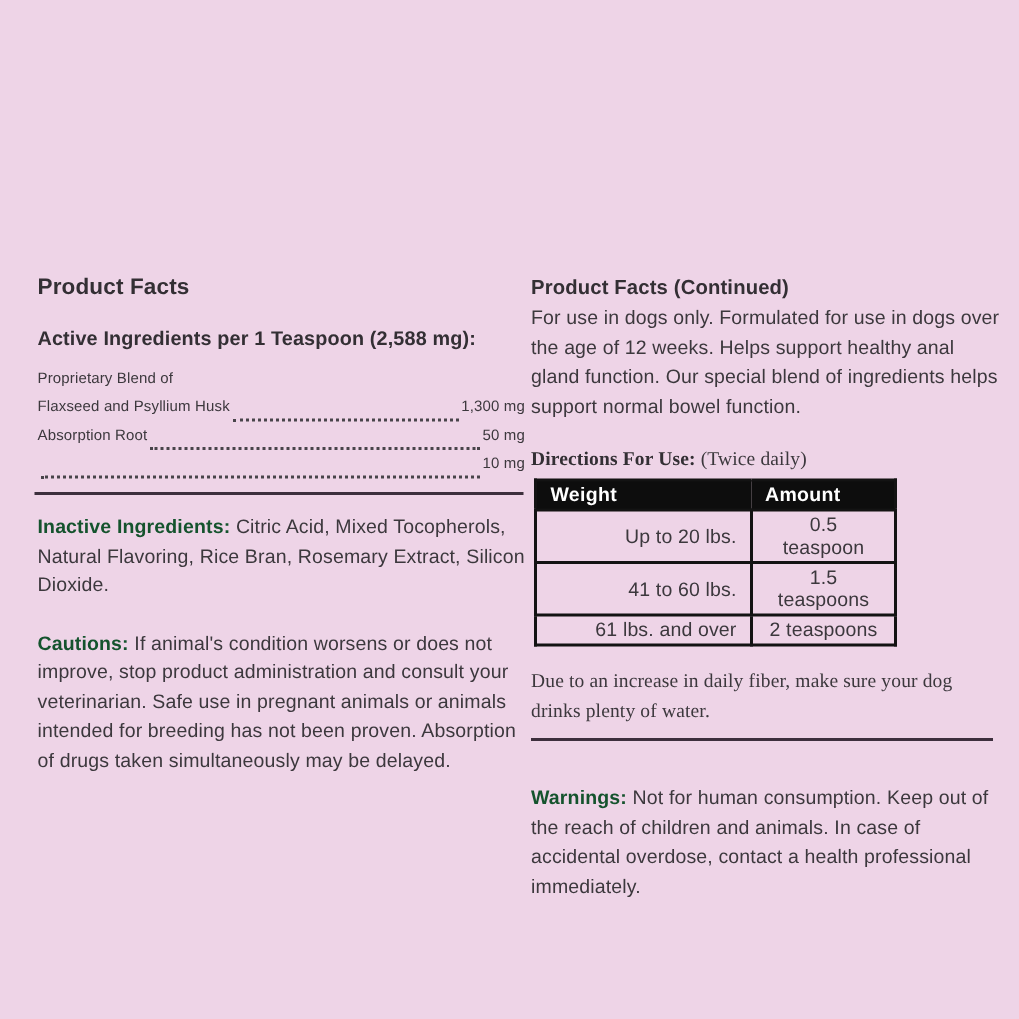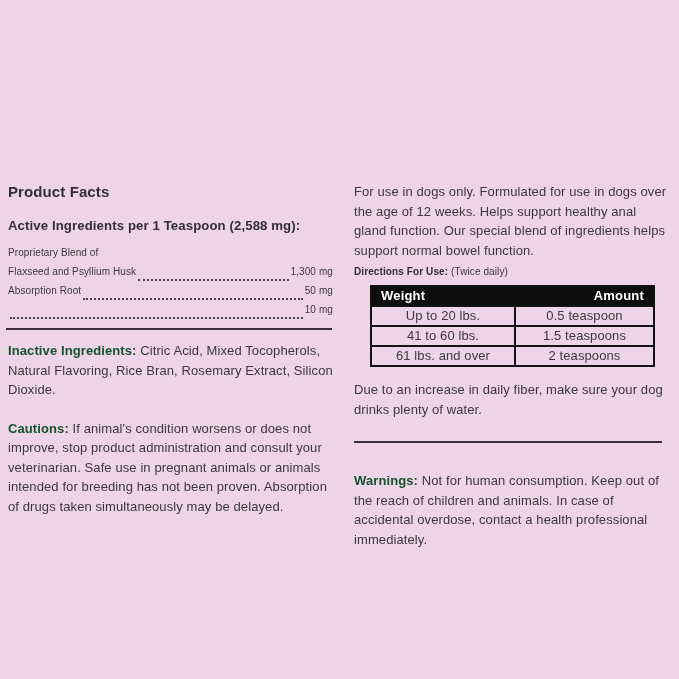--- a/index.html
+++ b/index.html
@@ -7,21 +7,21 @@
     width: 679px;
     height: 679px;
     background: #eed4e7;
     position: relative;
     overflow: hidden;
     font-family: "Liberation Sans", sans-serif;
     color: #3c383d;
     letter-spacing: 0.1px;
   }
   .col { position: absolute; top: 182px; }
-  .col-left  { left: 8px;  width: 325px; }
+  .col-left  { left: 25px;  width: 325px; }
   .col-right { left: 354px; width: 316px; }
 
   .section-title {
     font-size: 15px;
     font-weight: bold;
     color: #332f34;
     margin: 0 0 5px 0;
     line-height: 19px;
   }
   .sub-heading {
@@ -51,52 +51,53 @@
   }
   .divider {
     border: none;
     border-top: 2px solid #3d2f3d;
     margin: 0;
   }
   .col-left .divider  { margin: 9px 0 11px -2px; width: 326px; }
   .col-right .divider { margin: 9px 0 0 0; width: 308px; }
 
   .directions-line {
-    font-size: 10px;
+    font-size: 13px;
     line-height: 19px;
-    margin: 2px 0 4px 0;
+    margin: 16px 0 4px 0;
+    font-family: Liberation Serif, serif;
   }
   .directions-line strong { color: #332f34; }
 
   table.dosage {
     border-collapse: collapse;
-    width: 285px;
+    width: 242px;
     border: 2px solid #131313;
-    margin: 0 0 13px 16px;
+    margin: 0 0 13px 2px;
   }
   table.dosage th {
     background: #0d0d0d;
     color: #ffffff;
     font-size: 13px;
     font-weight: bold;
     padding: 1px 9px 2px 9px;
     letter-spacing: 0.2px;
   }
   table.dosage th:first-child { text-align: left; width: 125px; }
-  table.dosage th:last-child  { text-align: right; }
+  table.dosage th:last-child  { text-align: left; }
   table.dosage td {
     border: 2px solid #131313;
     font-size: 13px;
     padding: 1px 9px 2px 9px;
     line-height: 15px;
   }
-  table.dosage td:first-child { text-align: center; }
+  table.dosage td:first-child { text-align: right; }
   table.dosage td:last-child  { text-align: center; }
 
-  .fiber-note { margin-bottom: 22px; }
+  .fiber-note { margin-bottom: 9px; font-family: Liberation Serif, serif; }
   .warnings   { margin-top: 28px; }
   .mb-space   { margin-bottom: 19px; }
 </style>
 </head>
 <body>
 
 <div class="col col-left">
   <h2 class="section-title">Product Facts</h2>
   <h3 class="sub-heading">Active Ingredients per 1 Teaspoon (2,588 mg):</h3>
 
@@ -120,20 +121,21 @@
   </div>
 
   <hr class="divider">
 
   <p class="para mb-space"><strong>Inactive Ingredients:</strong> <span>Citric Acid, Mixed Tocopherols, Natural Flavoring, Rice Bran, Rosemary Extract, Silicon Dioxide.</span></p>
 
   <p class="para"><strong>Cautions:</strong> <span>If animal's condition worsens or does not improve, stop product administration and consult your veterinarian. Safe use in pregnant animals or animals intended for breeding has not been proven. Absorption of drugs taken simultaneously may be delayed.</span></p>
 </div>
 
 <div class="col col-right">
+  <h2 class="section-title" style="font-size:13.5px; margin-bottom:1px;">Product Facts (Continued)</h2>
 
   <p class="para">For use in dogs only. Formulated for use in dogs over the age of 12 weeks. Helps support healthy anal gland function. Our special blend of ingredients helps support normal bowel function.</p>
 
   <div class="directions-line"><strong>Directions For Use:</strong> <span>(Twice daily)</span></div>
 
   <table class="dosage">
     <thead>
       <tr>
         <th>Weight</th>
         <th>Amount</th>

